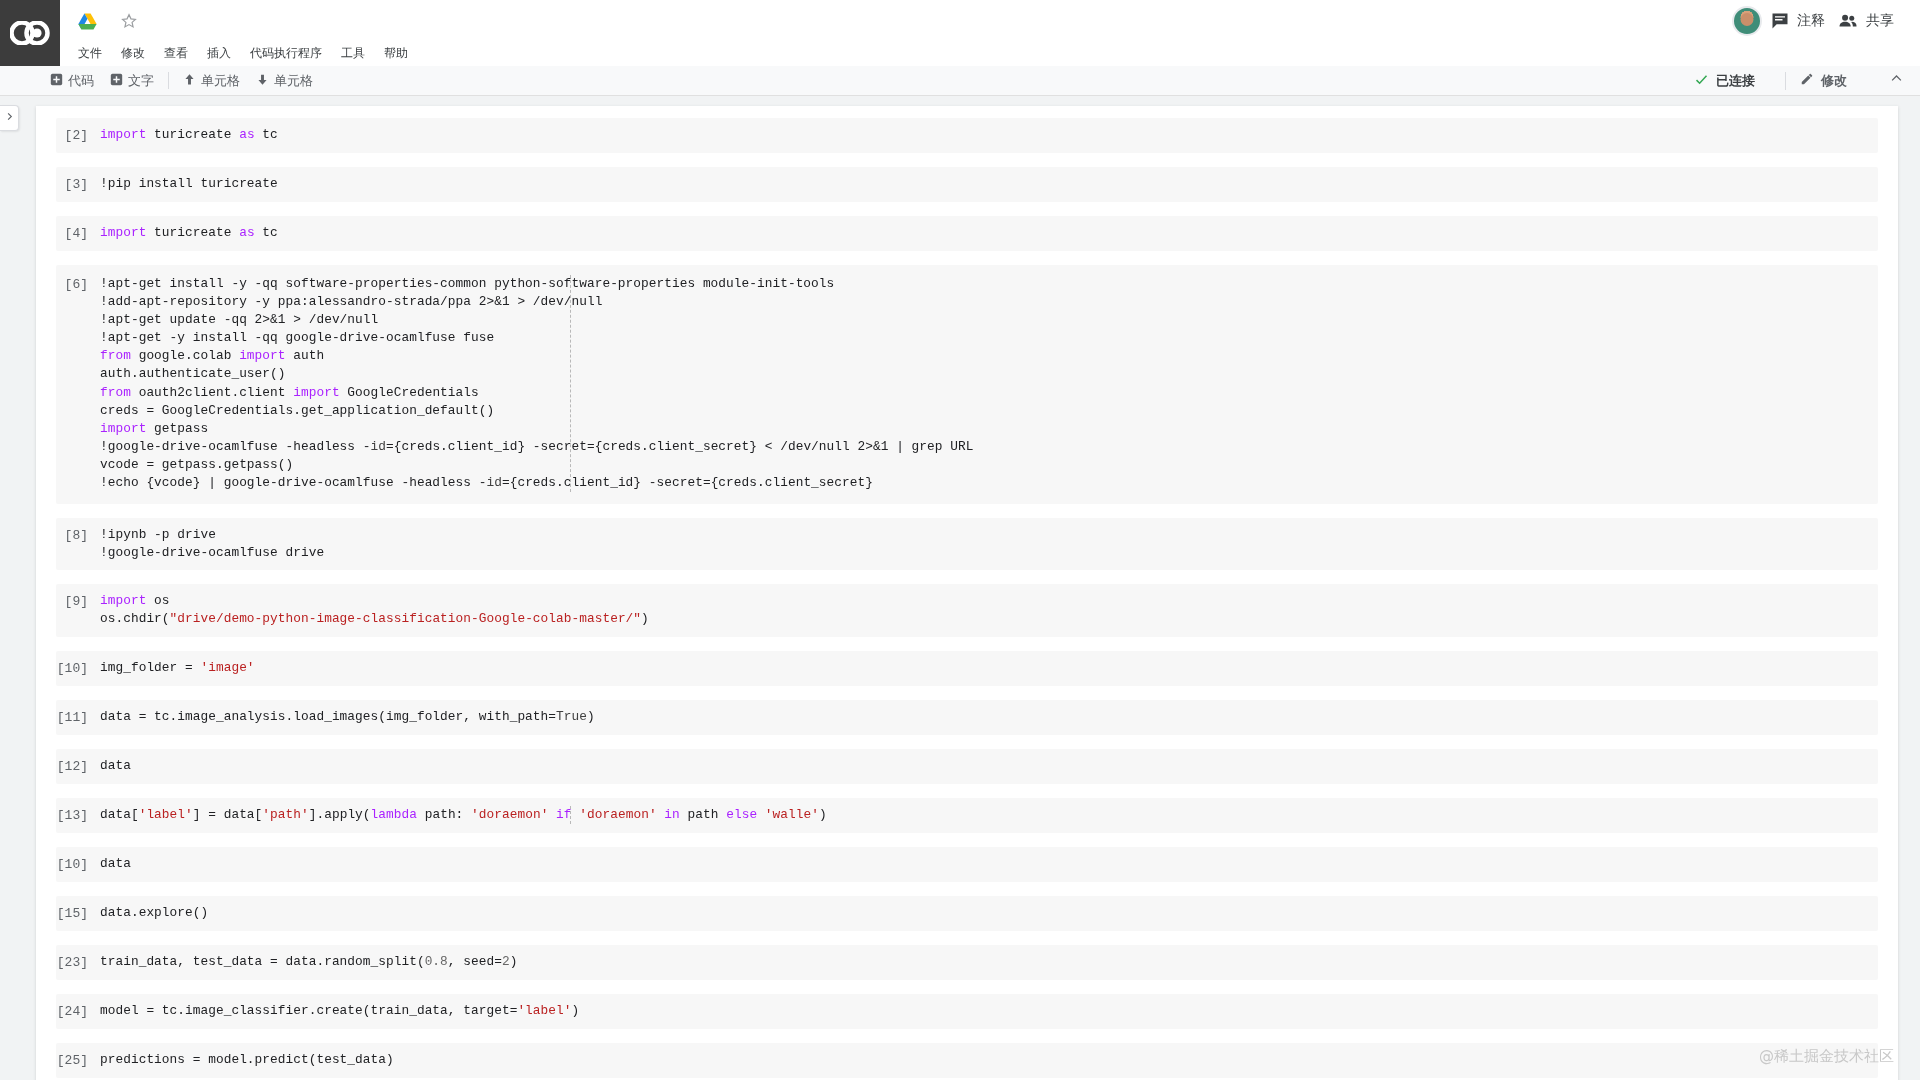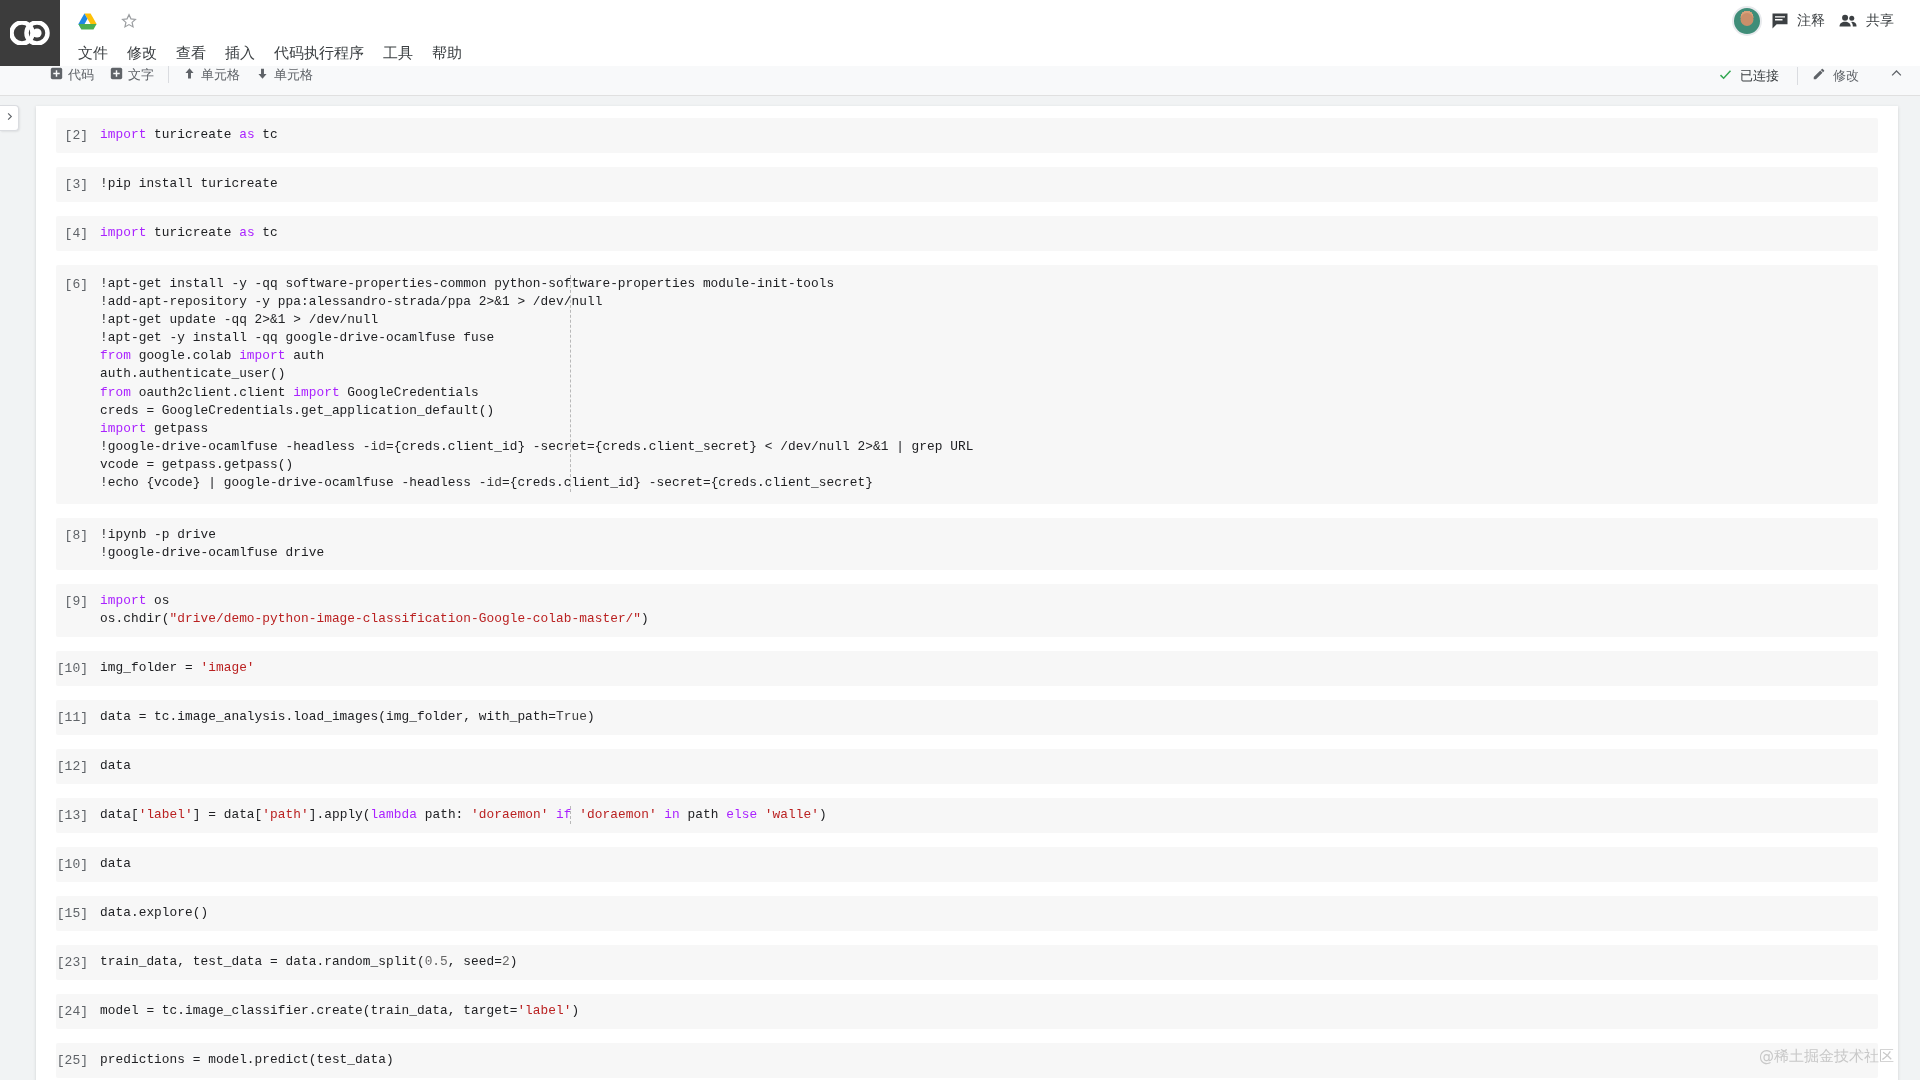--- a/index.html
+++ b/index.html
@@ -23,21 +23,21 @@
   .title-zone { flex: 1; padding: 6px 0 0 18px; min-width: 0; }
   .title-row { display: flex; align-items: center; height: 30px; }
   .drive-ico { width: 19px; height: 17px; margin-right: 9px; flex: 0 0 19px; }
   .doc-title {
     font-size: 21px; color: #202124; letter-spacing: .1px;
     font-family: "Liberation Sans", sans-serif; white-space: nowrap;
   }
   .star-ico { margin-left: 14px; width: 18px; height: 18px; opacity: .62; }
   .menu-row { display: flex; align-items: center; height: 26px; margin-top: 4px; gap: 19px; }
   .menu-item {
-    font-size: 15px; color: #3c4043; cursor: default; white-space: nowrap;
+    font-size: 12px; color: #3c4043; cursor: default; white-space: nowrap;
     font-family: "Liberation Sans", sans-serif;
   }
   .top-right {
     display: flex; align-items: center; gap: 4px;
     padding: 0 22px 0 0; align-self: flex-start; margin-top: 6px;
   }
   .avatar {
     width: 30px; height: 30px; border-radius: 50%;
     background: radial-gradient(circle at 50% 35%, #d8a07a 0 30%, #3f8d78 31% 100%);
     border: 2px solid #e8eaed; position: relative; overflow: hidden;
@@ -48,31 +48,31 @@
     background:#c98f6a;
   }
   .tr-btn {
     display: flex; align-items: center; gap: 7px; color: #3c4043;
     font-size: 14px; cursor: pointer; padding: 4px 4px;
   }
   .tr-btn svg { display: block; }
   
   .toolbar {
     height: 30px; background: #f8f9fa; border-bottom: 1px solid #e0e0e0;
-    display: flex; align-items: flex-start; padding: 0 16px 0 50px;
+    display: flex; align-items: center; padding: 0 16px 0 50px;
     position: relative;
   }
   .tb-group { display: flex; align-items: center; gap: 16px; }
   .tb-btn {
     display: flex; align-items: center; gap: 5px; font-size: 13px;
     color: #5f6368; cursor: pointer;
   }
   .tb-sep { width: 1px; height: 17px; background: #dadce0; margin: 0 14px; }
   .tb-spacer { flex: 1; }
-  .tb-right { display: flex; align-items: center; gap: 4px; }
+  .tb-right { display: flex; align-items: center; gap: 16px; font-weight: bold; }
   .tb-status {
     display: flex; align-items: center; gap: 7px; font-size: 13px; color: #3c4043;
     padding-right: 14px; cursor: pointer;
   }
   .tb-edit {
     display: flex; align-items: center; gap: 7px; font-size: 13px; color: #5f6368;
     padding: 0 14px; border-left: 1px solid #dadce0; cursor: pointer;
   }
   .tb-caret { padding-left: 12px; cursor: pointer; display: flex; align-items: center; }
   
@@ -318,21 +318,21 @@
           <div class="cell">
             <div class="cell-idx">[10]</div>
             <div class="cell-code"><div><span>data</span></div></div>
           </div>
           <div class="cell">
             <div class="cell-idx">[15]</div>
             <div class="cell-code"><div><span>data.explore()</span></div></div>
           </div>
           <div class="cell">
             <div class="cell-idx">[23]</div>
-            <div class="cell-code"><div><span>train_data, test_data = data.random_split(</span><span class="num">0.5</span><span>, seed=</span><span class="num">2</span><span>)</span></div></div>
+            <div class="cell-code"><div><span>train_data, test_data = data.random_split(</span><span class="num">0.8</span><span>, seed=</span><span class="num">2</span><span>)</span></div></div>
           </div>
           <div class="cell">
             <div class="cell-idx">[24]</div>
             <div class="cell-code"><div><span>model = tc.image_classifier.create(train_data, target=</span><span class="str">'label'</span><span>)</span></div></div>
           </div>
           <div class="cell">
             <div class="cell-idx">[25]</div>
             <div class="cell-code"><div><span>predictions = model.predict(test_data)</span></div></div>
           </div>
         </div>

